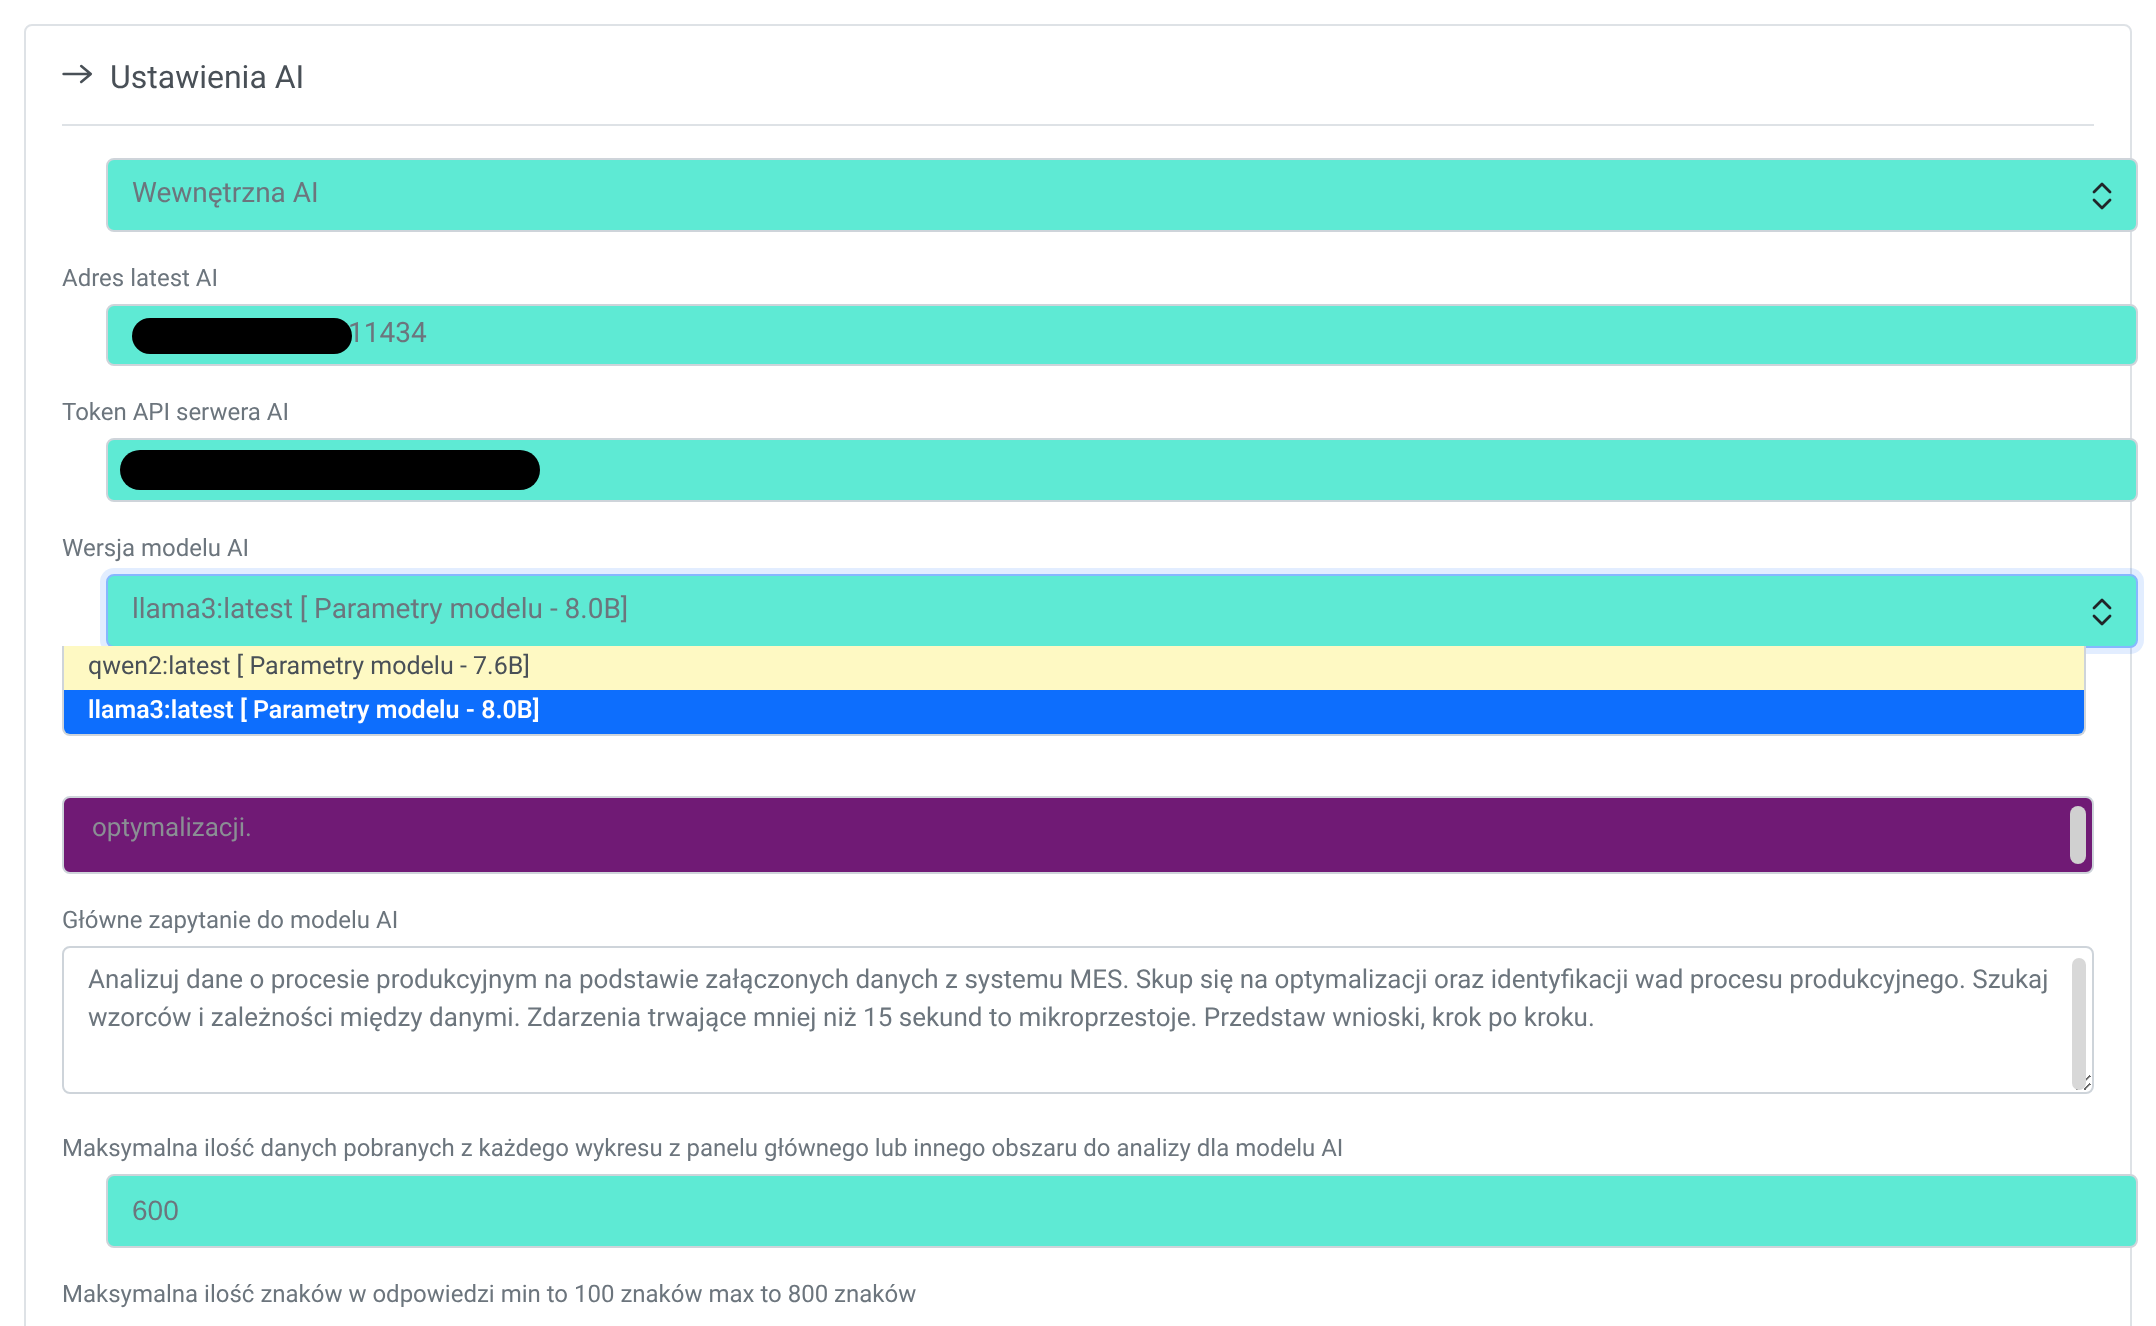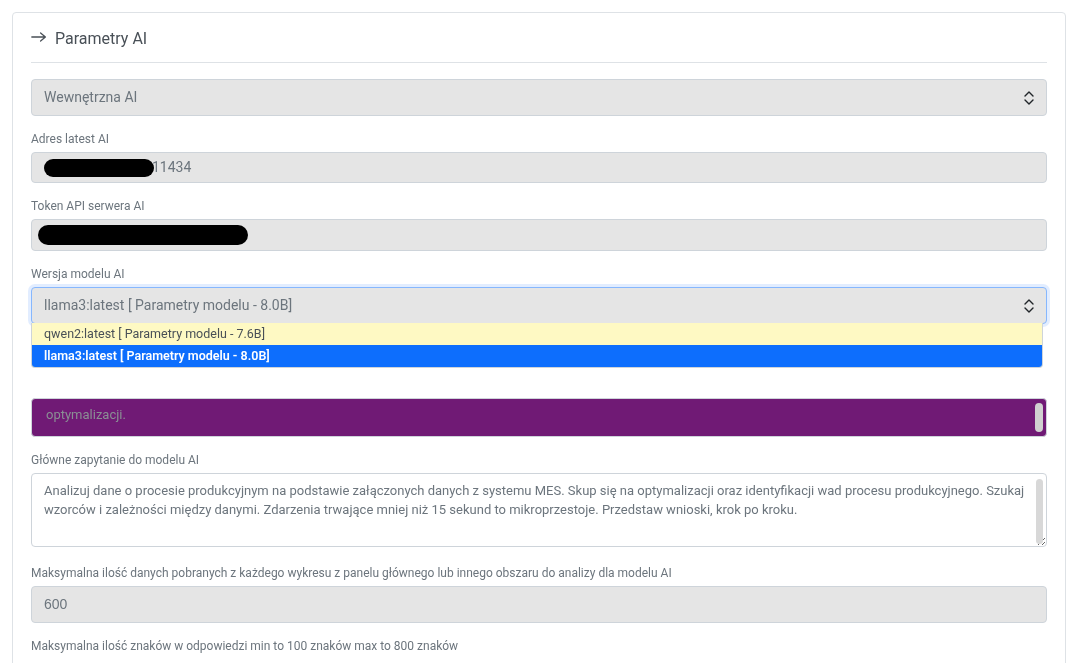--- a/index.html
+++ b/index.html
@@ -30,24 +30,25 @@
       display: block;
       font-size: 12px;
       color: #6c757d;
       margin-bottom: 6px;
     }
     .form-control, .form-select-box {
       width: 100%;
       padding: 7px 12px;
       font-size: 14px;
       color: #6c757d;
-      background: #e5e5e5;
+      background: #5eead4;
       border: 1px solid #ced4da;
       border-radius: 4px;
       line-height: 1.5;
+      margin-left: 22px;
     }
     .form-select-box {
       display: flex;
       align-items: center;
       justify-content: space-between;
       cursor: pointer;
     }
     .select-active {
       border: 1px solid #86b7fe;
       box-shadow: 0 0 0 3px rgba(13,110,253,.12);
@@ -147,21 +148,21 @@
 </head>
 <body>
 
 <div class="card">
   <div class="card-header">
     <span>
       <svg viewBox="0 0 20 16">
           <path d="M1 8h16M12 3l6 5-6 5" stroke="#495057" stroke-width="1.6" fill="none" stroke-linecap="round" stroke-linejoin="round"></path>
         </svg>
     </span>
-    <span>Parametry AI</span>
+    <span>Ustawienia AI</span>
   </div>
 
   <div class="form-group">
     <div class="form-select-box">
       <span>Wewnętrzna AI</span>
       <span class="sort-icons">
         <svg class="sort-svg" viewBox="0 0 10 14">
             <path d="M1 5l4-4 4 4M1 9l4 4 4-4" stroke="#212529" stroke-width="1.4" fill="none" stroke-linecap="round" stroke-linejoin="round"></path>
           </svg>
       </span>

